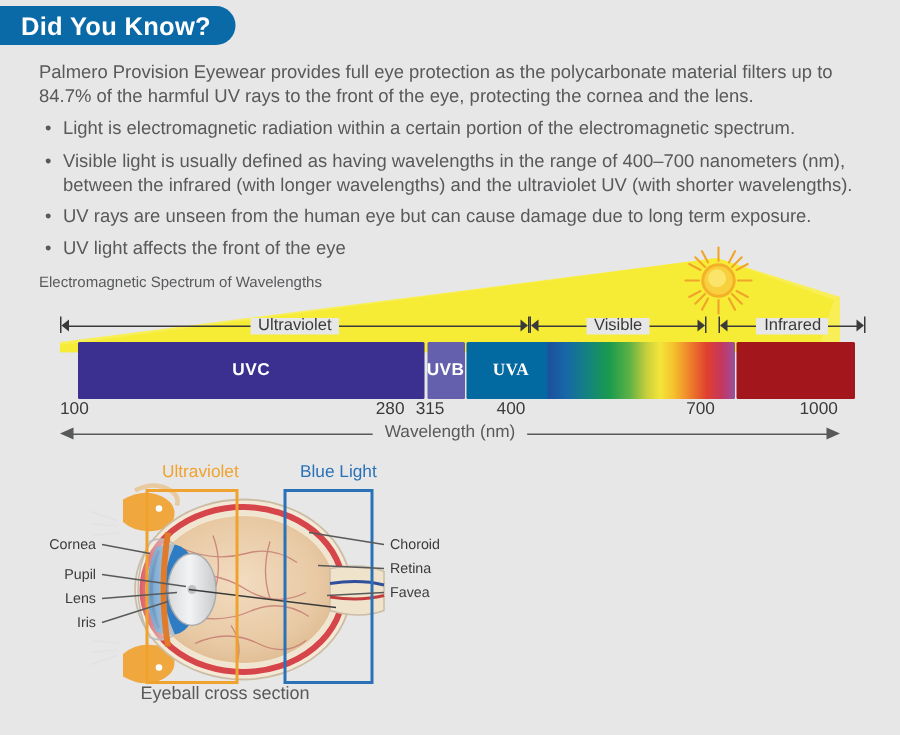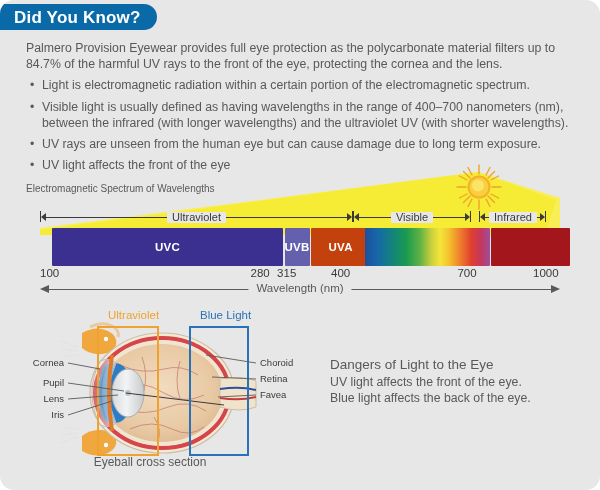--- a/index.html
+++ b/index.html
@@ -1,20 +1,20 @@
 <!DOCTYPE html>
 <html><head>
 <meta charset="utf-8">
 <style>
   html,body{margin:0;padding:0;background:#fff;}
   body{font-family:"Liberation Sans","DejaVu Sans",sans-serif;}
 
   .page{
     position:relative;width:600px;height:490px;overflow:hidden;
-    background:#e7e7e7;border-radius:14px;
+    background:#e7e7e7;border-radius:0;
     color:#58595b;
   }
 
   
   .header-tab{
     position:absolute;left:0;top:4px;height:26px;
     padding:0 16px 0 14px;
     background:#0a6aa8;
     border-top-right-radius:13px;border-bottom-right-radius:13px;
     display:flex;align-items:center;
@@ -176,37 +176,37 @@
           <span class="rlabel" style="background: linear-gradient(rgb(231, 231, 231), rgb(231, 231, 231));">Ultraviolet</span>
         </div>
         <div class="range" style="left: 313.071px; width: 118px;">
           <div class="rline"></div>
           <div class="cap l"></div>
           <div class="cap r"></div>
           <div class="ah l"></div>
           <div class="ah r"></div>
           <span class="rlabel" style="background: linear-gradient(rgb(231, 231, 231), rgb(231, 231, 231));">Visible</span>
         </div>
-        <div class="range" style="left: 439.451px; width: 67px;">
+        <div class="range" style="left: 439.451px; width: 98px;">
           <div class="rline"></div>
           <div class="cap l"></div>
           <div class="cap r"></div>
           <div class="ah l"></div>
           <div class="ah r"></div>
           <span class="rlabel" style="background: linear-gradient(rgb(231, 231, 231), rgb(231, 231, 231));">Infrared</span>
         </div>
       </div>
     <div class="bar" id="spec-bar">
         <div class="band" style="left: 0px; width: 231.022px; background: rgb(59, 48, 144);">
           <span class="blabel">UVC</span>
         </div>
         <div class="band" style="left: 232.522px; width: 25.0993px; background: rgb(101, 96, 174);">
           <span class="blabel">UVB</span>
         </div>
-        <div class="band" style="left: 259.121px; width: 59px; background: #c2410c;">
+        <div class="band" style="left: 259.121px; width: 59px; background: #0369a1; font-family: Liberation Serif, serif;">
           <span class="blabel">UVA</span>
         </div>
         <div class="band" style="left: 313.071px; width: 124.88px; background: linear-gradient(90deg, rgb(29, 79, 158) 0%, rgb(22, 104, 168) 10%, rgb(19, 132, 124) 22%, rgb(26, 154, 78) 33%, rgb(95, 178, 69) 44%, rgb(201, 207, 60) 53%, rgb(243, 229, 58) 60%, rgb(245, 195, 45) 67%, rgb(239, 127, 44) 76%, rgb(224, 64, 47) 85%, rgb(196, 55, 95) 93%, rgb(155, 79, 158) 100%);"></div>
         <div class="band" style="left: 439.451px; width: 79.049px; background: rgb(162, 22, 28);"></div>
       </div>
     <div class="ticks" id="tick-row">
         <div class="tick" style="left: 0px;">100</div>
         <div class="tick" style="left: 210.522px;">280</div>
         <div class="tick" style="left: 237.121px;">315</div>
         <div class="tick" style="left: 291.071px;">400</div>
@@ -315,19 +315,14 @@
     </g>
   </svg>
 
   <div class="uv-tag">Ultraviolet</div>
   <div class="bl-tag">Blue Light</div>
 
   <div class="eye-caption">
     <span>Eyeball cross section</span>
   </div>
 
-  <div class="danger">
-    <h3>Dangers of Light to the Eye</h3>
-    <p>UV light affects the front of the eye.</p>
-    <p>Blue light affects the back of the eye.</p>
-  </div>
 
 </div>
 
 </body></html>

